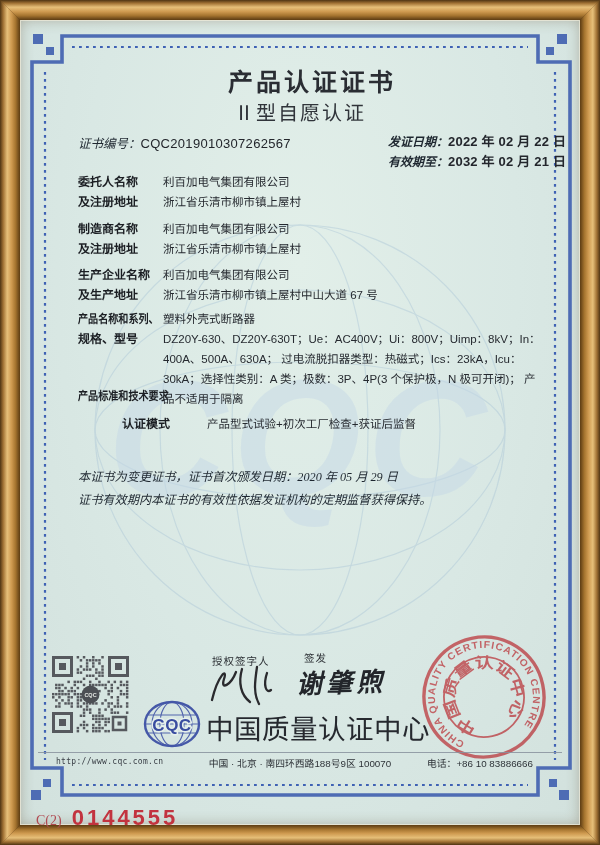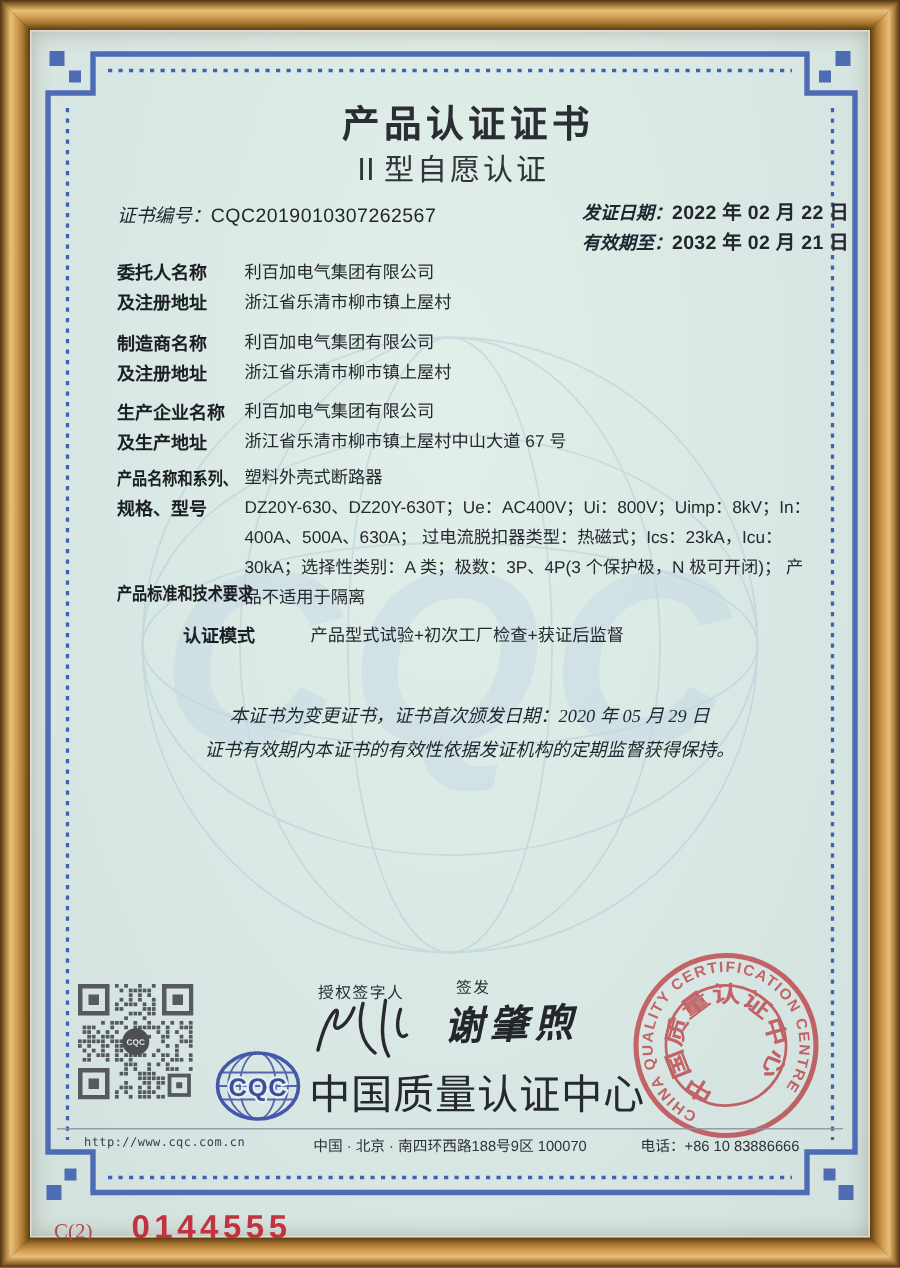--- a/index.html
+++ b/index.html
@@ -23,21 +23,21 @@
   .paper{position:absolute;left:20px;top:20px;width:560px;height:805px;z-index:1;
     background:radial-gradient(ellipse at 50% 30%,#e2efe9 0%,#d9e8e4 55%,#d2e1dd 100%);
     box-shadow:inset 0 0 0 1px rgba(255,248,228,.55), inset 0 0 14px rgba(85,58,24,.33);}
   svg.layer{position:absolute;left:0;top:0;z-index:2;}
   .content{position:absolute;left:0;top:0;width:600px;height:845px;z-index:4;}
   .seal-layer{z-index:5;mix-blend-mode:multiply;}
   
   .title{left:12px;top:62px;width:600px;text-align:center;font-size:25px;font-weight:700;
          letter-spacing:3px;color:#2a2d33;}
   .subtitle{left:0;top:97px;width:600px;text-align:center;font-size:20px;letter-spacing:2px;color:#30343a;}
-  .kai{font-family:"Liberation Serif",serif;font-style:italic;color:#1e2730;text-align:center;}
+  .kai{font-family:"Liberation Serif",serif;font-style:italic;color:#1e2730;}
   .certno{left:78px;top:133px;font-size:12.5px;}
   .certno .v{font-family:"Liberation Sans",sans-serif;font-style:normal;font-size:13px;
              letter-spacing:.3px;color:#23262c;font-weight:500;}
   .daterow{left:388px;font-size:12px;font-weight:600;}
   .daterow .v{font-family:"Liberation Sans",sans-serif;font-style:normal;font-size:13px;
               color:#23262c;font-weight:600;letter-spacing:.2px;}
   .row{position:absolute;left:78px;width:465px;}
   .lbl{position:absolute;left:0;width:86px;font-size:12px;font-weight:700;color:#1b1e23;
        line-height:20px;white-space:nowrap;}
   .lbl.l2{top:20px;}
@@ -47,21 +47,21 @@
   .note{left:40px;top:626px;width:520px;text-align:center;font-size:9.8px;color:#2c3136;letter-spacing:.3px;}
   .slabel{font-size:10.5px;color:#2c3035;letter-spacing:1px;}
   .signame{font-family:"Liberation Serif",serif;font-style:italic;font-weight:600;font-size:26px;
            color:#23262b;letter-spacing:4px;transform:rotate(-2deg);}
   .orgname{left:206px;top:707px;font-size:27.5px;font-weight:500;letter-spacing:.5px;color:#26292f;}
   .rule{left:38px;top:752px;width:524px;height:1px;background:#88929e;opacity:.85;}
   .furl{left:56px;top:757px;font-family:"DejaVu Sans Mono",monospace;font-size:8px;
         letter-spacing:.3px;color:#3a3f46;}
   .faddr{left:140px;top:756px;width:320px;text-align:center;font-size:9.8px;color:#2e3338;}
   .fphone{left:427px;top:756px;font-size:9.8px;color:#2e3338;}
-  .serial{left:36px;top:805px;display:flex;align-items:baseline;gap:26px;}
+  .serial{left:36px;top:805px;display:flex;align-items:baseline;gap:10px;}
   .serial .p{font-family:"Liberation Serif",serif;font-size:14px;color:#b04a52;}
   .serial .n{font-size:22px;font-weight:700;letter-spacing:3px;color:#c2333f;}
 </style>
 </head>
 <body>
 
 <div class="page">
 
   <div class="f-side f-top"></div>
   <div class="f-side f-bottom"></div>

